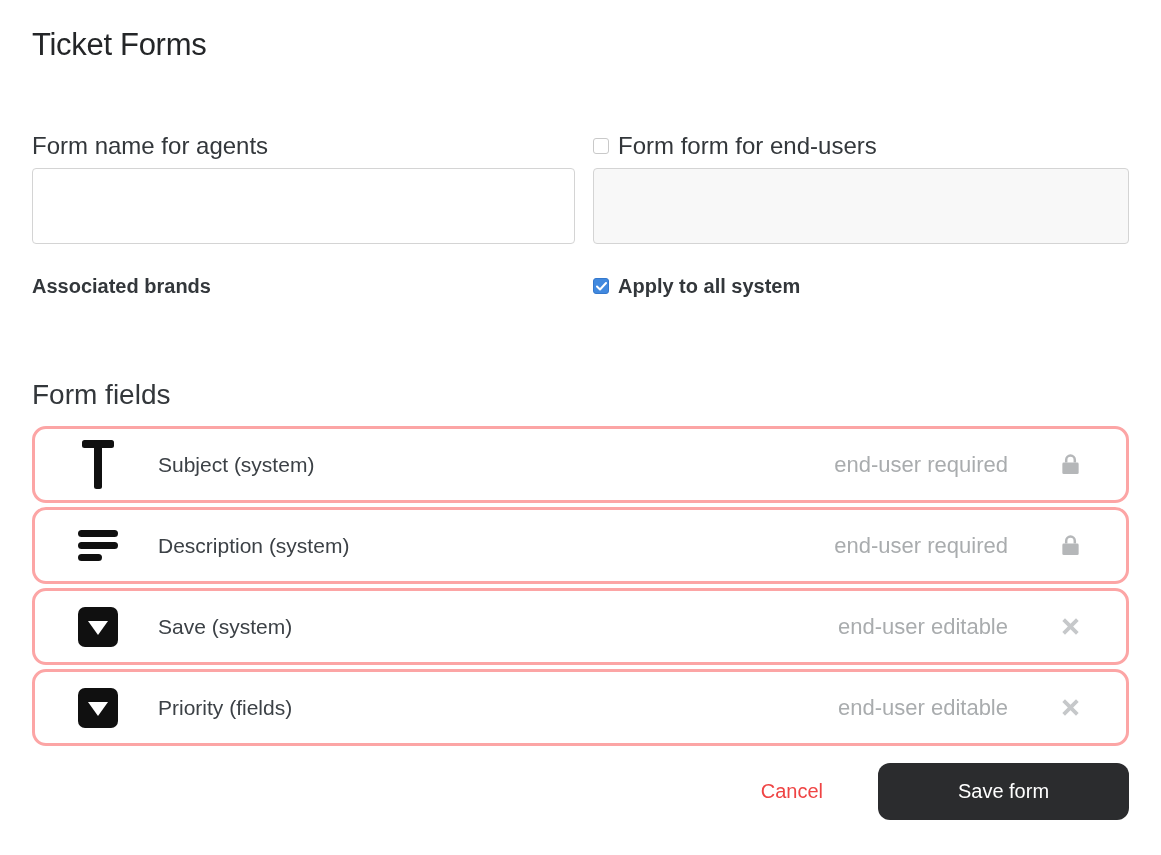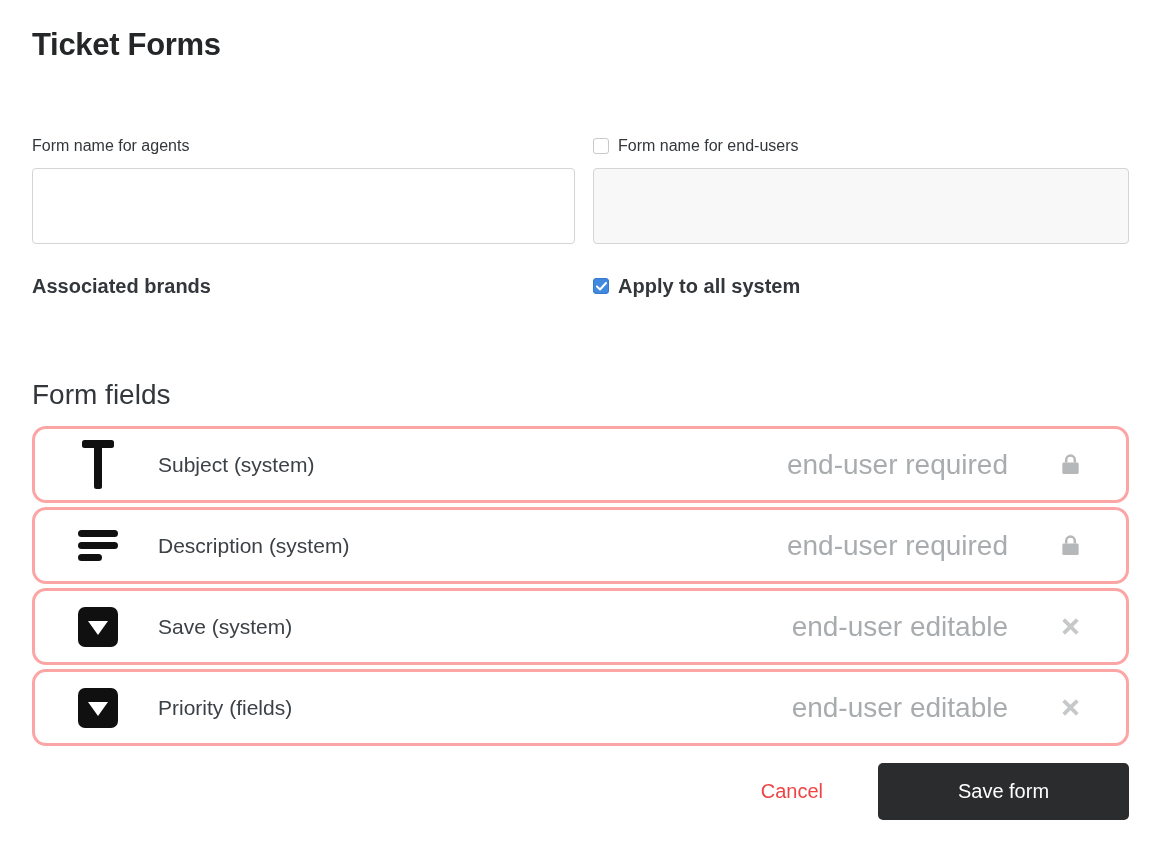--- a/index.html
+++ b/index.html
@@ -9,38 +9,38 @@
     font-family: "Liberation Sans", "DejaVu Sans", sans-serif;
     color: #33373b;
     overflow: hidden;
   }
   .container { padding: 26px 32px 25px 32px; }
 
   h1.page-title {
     margin: 0;
     font-size: 31px;
     line-height: 38px;
-    font-weight: bold;
+    font-weight: normal;
     color: #242628;
     letter-spacing: -0.3px;
   }
 
   .grid {
     display: grid;
     grid-template-columns: 543px 1fr;
     column-gap: 18px;
   }
   .names-row { margin-top: 70px; }
 
   .field-label-row {
     display: flex;
     align-items: center;
     height: 24px;
     margin-bottom: 10px;
-    font-size: 16px;
+    font-size: 24px;
     color: #33373b;
   }
   .text-input {
     width: 100%;
     height: 76px;
     border: 1px solid #d4d4d4;
     border-radius: 4px;
     background: #ffffff;
     font-family: inherit;
     font-size: 20px;
@@ -122,21 +122,21 @@
     border-top: 14px solid #ffffff;
     margin-top: 2px;
   }
   .field-name {
     margin-left: 40px;
     font-size: 21px;
     color: #3c4146;
   }
   .field-status {
     margin-left: auto;
-    font-size: 28px;
+    font-size: 22px;
     color: #a9acae;
   }
   .action-icon {
     margin-left: 50px;
     width: 24px;
     display: flex;
     justify-content: center;
     align-items: center;
     flex: 0 0 auto;
   }
@@ -152,21 +152,21 @@
     font-size: 20px;
     margin-right: 55px;
     text-decoration: none;
     cursor: pointer;
   }
   .save-button {
     width: 251px;
     height: 57px;
     background: #2b2c2e;
     border: none;
-    border-radius: 5px;
+    border-radius: 12px;
     color: #ffffff;
     font-family: inherit;
     font-size: 20px;
     cursor: pointer;
   }
 </style>
 </head>
 <body>
 
 <div class="container">
@@ -178,21 +178,21 @@
       <div class="field-label-row">
         <span>Form name for agents</span>
       </div>
       <input class="text-input" value="" style="">
     </div>
     <div>
       <div class="field-label-row">
         <span class="checkbox">
           
         </span>
-        <span>Form name for end-users</span>
+        <span>Form form for end-users</span>
       </div>
       <input class="text-input disabled" disabled="" value="" style="">
     </div>
   </div>
 
   <div class="grid brands-row">
     <div class="cell">
       <span>Associated brands</span>
     </div>
     <div class="cell">

